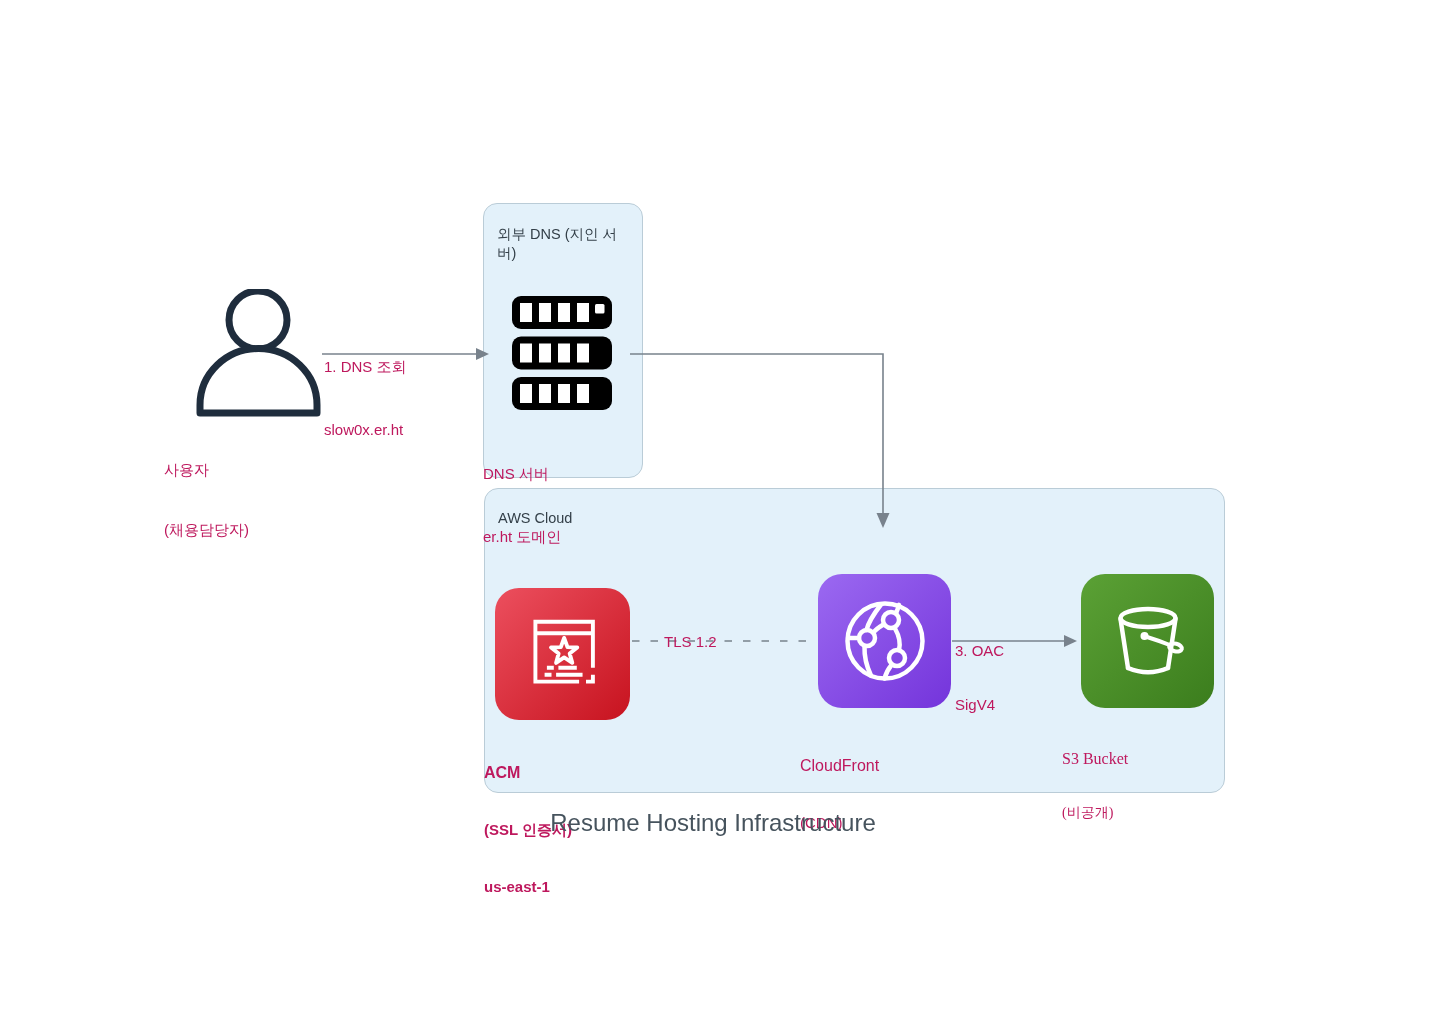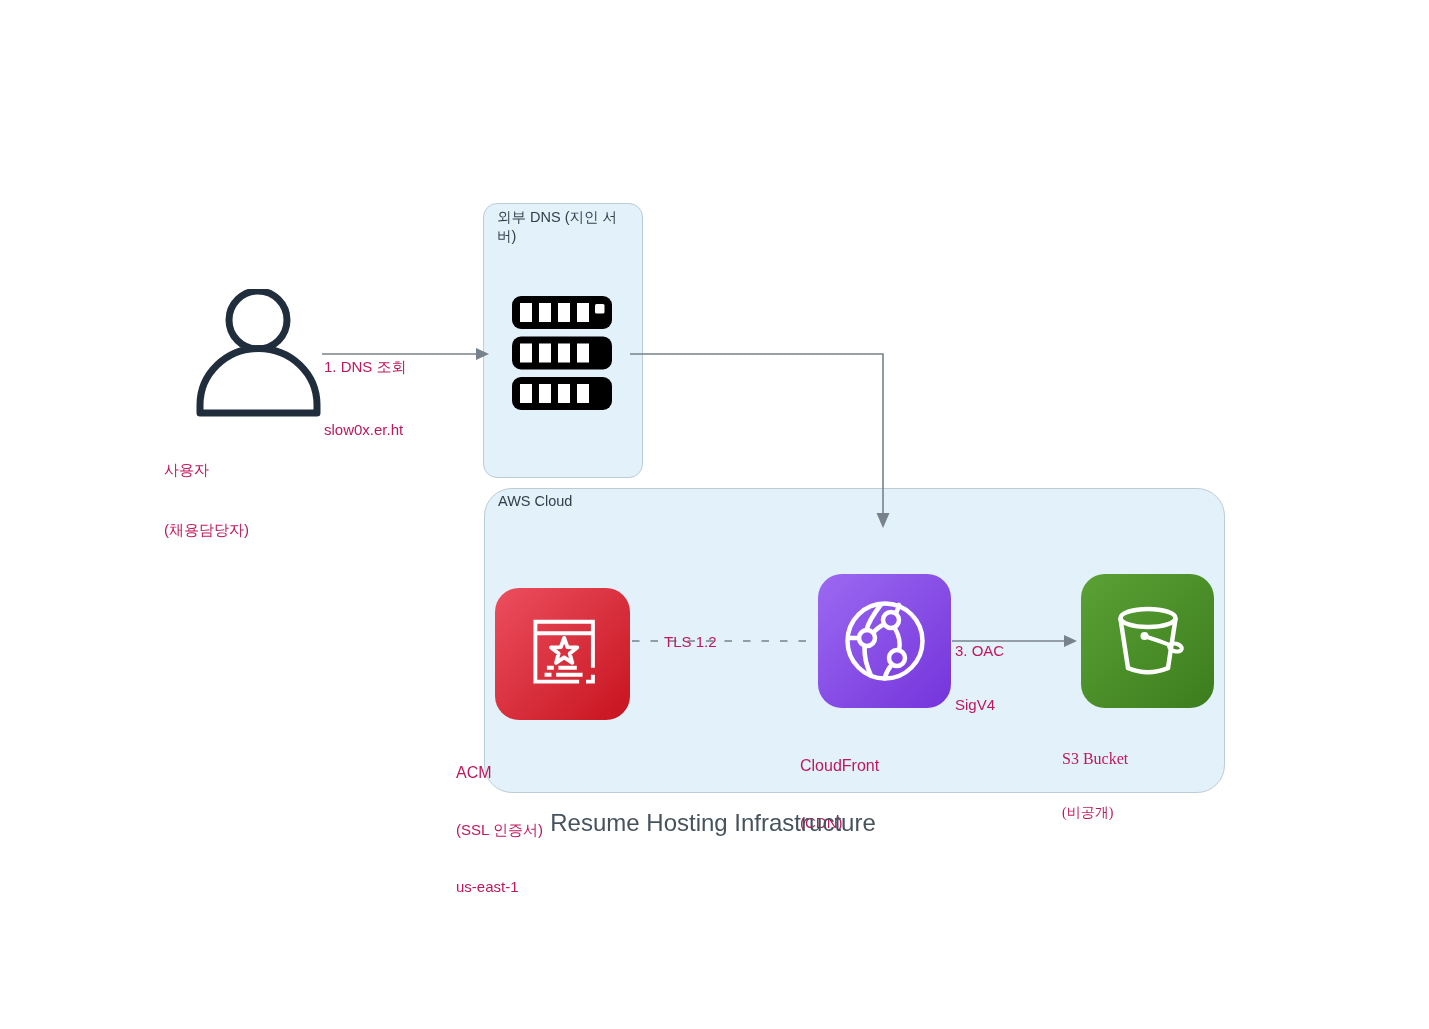--- a/index.html
+++ b/index.html
@@ -1,20 +1,20 @@
 <!DOCTYPE html>
 <html><head>
 <meta charset="utf-8">
 <style>
   html,body{margin:0;padding:0;background:#ffffff;}
   body{font-family:"Liberation Sans","DejaVu Sans",sans-serif;color:#333F48;}
   .canvas{position:relative;width:1429px;height:1029px;background:#ffffff;overflow:hidden;}
 
   .group-box{position:absolute;background:#E3F1FA;border:1.5px solid #BACCD7;border-radius:14px;box-sizing:border-box;}
-  .group-title{font-size:14.5px;color:#333F48;padding:4px 13px;}
+  .group-title{font-size:14.5px;color:#333F48;padding:21px 13px;}
 
   .label{position:absolute;text-align:left;line-height:20px;font-size:15px;color:#be185d;white-space:pre;}
   .label .big{font-size:16px;}
 
   .aws-icon{position:absolute;border-radius:24px;display:flex;align-items:center;justify-content:center;}
   .acm-bg{background:linear-gradient(135deg,#EC4F5E 0%,#C7131F 100%);}
   .cf-bg{background:linear-gradient(135deg,#9B69F1 0%,#7434DB 100%);}
   .s3-bg{background:linear-gradient(135deg,#5BA135 0%,#3B7D1D 100%);}
 
   .overlay{position:absolute;left:0;top:0;pointer-events:none;}
@@ -26,21 +26,21 @@
 </style>
 </head>
 <body>
 
 <div class="canvas">
 
   <div class="group-box" style="left:483px;top:203px;width:160px;height:275px;">
     <div class="group-title">외부 DNS (지인 서버)</div>
   </div>
 
-  <div class="group-box" style="left:484px;top:488px;width:741px;height:305px;border-radius:28px;">
+  <div class="group-box" style="left:484px;top:488px;width:741px;height:305px;">
     <div class="group-title">AWS Cloud</div>
   </div>
 
   <svg class="overlay" width="1429" height="1029" viewBox="0 0 1429 1029">
 
     <path class="conn" d="M322,354 L477,354"></path>
     <polygon class="conn-head" points="489,354 476,348 476,360"></polygon>
 
     <path class="conn" d="M630,354 L883,354 L883,515"></path>
     <polygon class="conn-head" points="883,528 876.5,513 889.5,513"></polygon>
@@ -78,33 +78,37 @@
       <rect x="8" y="47.5" width="12" height="19"></rect>
         <rect x="27" y="47.5" width="12" height="19"></rect>
         <rect x="46" y="47.5" width="12" height="19"></rect>
         <rect x="65" y="47.5" width="12" height="19"></rect>
       <rect x="8" y="88" width="12" height="19"></rect>
         <rect x="27" y="88" width="12" height="19"></rect>
         <rect x="46" y="88" width="12" height="19"></rect>
         <rect x="65" y="88" width="12" height="19"></rect>
     </g>
   </svg>
+  <div class="label" style="left:483px;top:421px;width:160px;line-height:21px;">
+    <div>DNS 서버</div>
+    <div>er.ht 도메인</div>
+  </div>
 
 
   <div class="aws-icon acm-bg" style="left:495px;top:588px;width:135px;height:132px;">
     <svg width="92" height="92" viewBox="0 0 80 80" fill="none" stroke="#FFFFFF" stroke-width="3.4">
       <path d="M66,52 V12 H16 V64 H54"></path>
       <path d="M60,64 H66 V58"></path>
       <path d="M16,22 H66"></path>
       <path stroke-linejoin="round" d="M41,26 L43.9,34 L52.4,34.3 L45.8,39.6 L48.1,47.7 L41,43 L34,47.7 L36.2,39.6 L29.6,34.3 L38.1,34 Z"></path>
       <path d="M26,52 H32 M36,52 H52"></path>
       <path d="M24,58 H30 M34,58 H57"></path>
     </svg>
   </div>
-  <div class="label" style="left:456px;top:725px;width:170px;line-height:19px;">
+  <div class="label" style="left:484px;top:725px;width:170px;line-height:19px;font-weight:bold;">
     <div class="big">ACM</div>
     <div>(SSL 인증서)</div>
     <div style="">us-east-1</div>
   </div>
 
   <div class="label" style="left:664px;top:632px;width:120px;">TLS 1.2</div>
 
   <div class="aws-icon cf-bg" style="left:818px;top:574px;width:133px;height:134px;">
     <svg width="100" height="100" viewBox="0 0 100 100" fill="none" stroke="#FFFFFF" stroke-width="4.5" stroke-linecap="round">
       <circle cx="50" cy="50" r="37.5"></circle>

